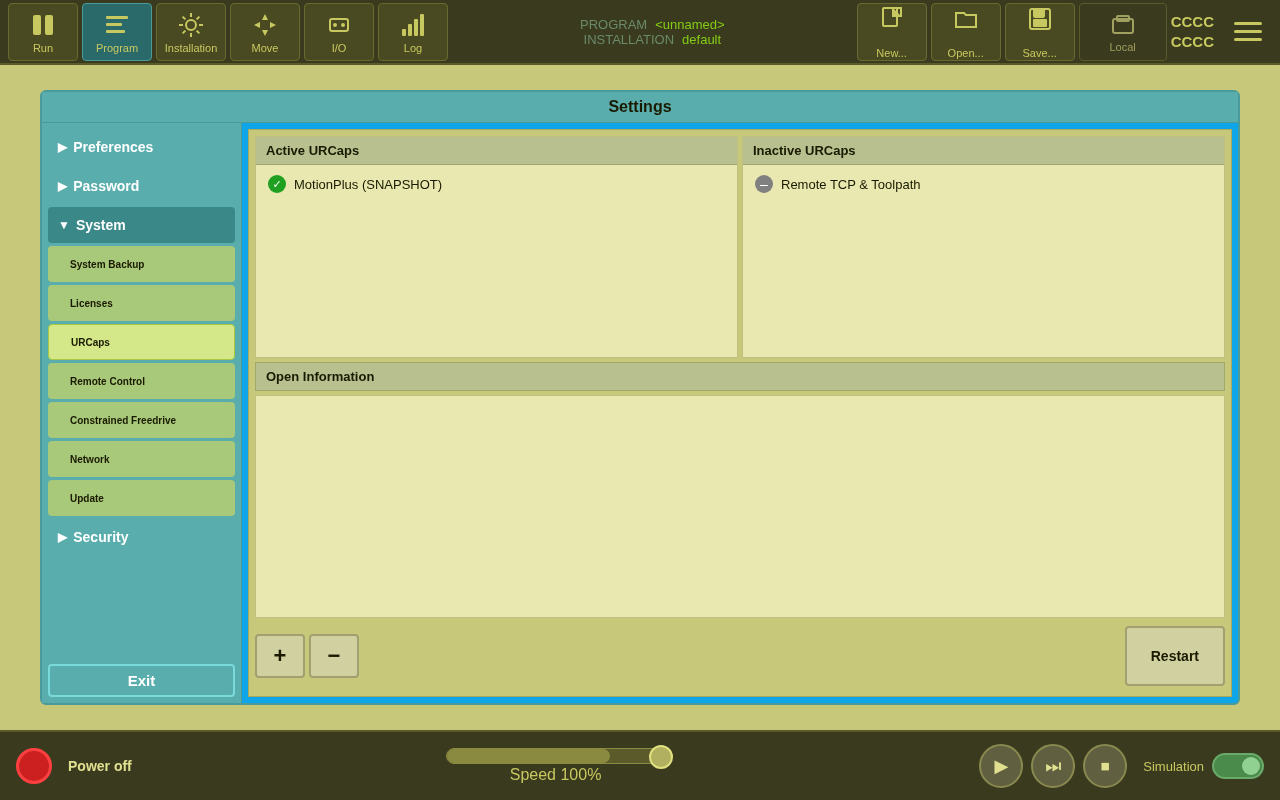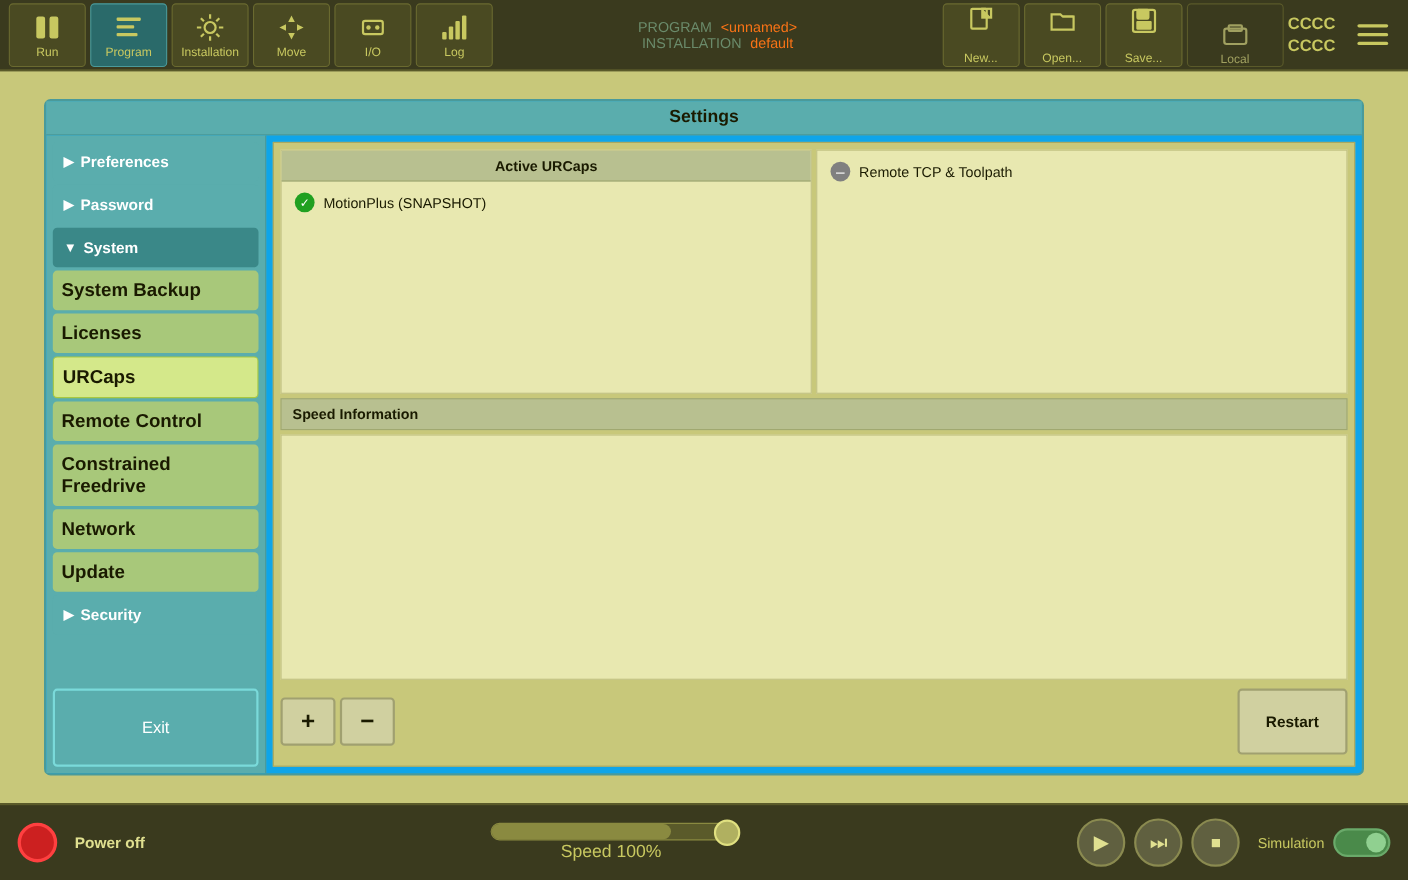--- a/index.html
+++ b/index.html
@@ -59,21 +59,21 @@
       flex: 1;
       color: #8a8a50;
       font-size: 12px;
     }
     .center-info .prog-line {
       display: flex;
       gap: 8px;
       font-size: 13px;
     }
     .center-info .prog-label { color: #6a8a6a; }
-    .center-info .prog-value { color: #f97316; }
+    .center-info .prog-value { color: #84cc16; }
     .right-btns {
       display: flex;
       gap: 4px;
       align-items: center;
     }
     .top-right-btn {
       display: flex;
       flex-direction: column;
       align-items: center;
       justify-content: center;
@@ -84,21 +84,21 @@
       border-radius: 4px;
       cursor: pointer;
       color: #c8c860;
       font-size: 11px;
       gap: 14px;
     }
     .local-btn {
       display: flex;
       flex-direction: column;
       align-items: center;
-      justify-content: flex-end;
+      justify-content: center;
       width: 88px;
       height: 58px;
       background: #3a3a1e;
       border: 1px solid #5a5a2a;
       border-radius: 4px;
       color: #a0a060;
       font-size: 11px;
       gap: 2px;
     }
     .cc-display {
@@ -193,44 +193,44 @@
     }
     .sidebar-sub {
       display: flex;
       flex-direction: column;
       gap: 3px;
       padding-left: 0px;
     }
     .sidebar-sub-item {
       display: flex;
       align-items: center;
-      padding: 8px 8px;
-      border-radius: 4px;
-      cursor: pointer;
-      font-size: 17px;
+      padding: 8px 22px;
+      border-radius: 4px;
+      cursor: pointer;
+      font-size: 10px;
       font-weight: bold;
       color: #1a1a00;
       background: #a8c87a;
       min-height: 36px;
     }
     .sidebar-sub-item.active {
       background: #d4e88a;
       border: 1px solid #a8c840;
       text-align: center;
     }
     .sidebar-exit-btn {
       margin-top: auto;
       background: #5aadad;
       color: #ffffff;
       border: 2px solid #7adada;
       border-radius: 4px;
-      padding: 25px;
+      padding: 6px;
       text-align: center;
       font-size: 15px;
-      font-weight: normal;
+      font-weight: bold;
       cursor: pointer;
     }
     .urcaps-box {
       flex: 1;
       background: #e8e8b0;
       border: 1px solid #c0c080;
       display: flex;
       flex-direction: column;
     }
     .urcaps-header {
@@ -587,43 +587,44 @@
         <div class="sidebar-item">
           <span class="sidebar-chevron">▶</span>
           <span>Security</span>
         </div>
 
         <div class="sidebar-exit-btn">Exit</div>
       </div>
 
       <div style="flex:1; display:flex; flex-direction:column; padding:6px; gap:4px; background:#c8c87a; margin:6px; border:1px solid #a8a860;">
 
-        <div style="display:flex; gap:4px; flex:1;text-align:center;">
+        <div style="display:flex; gap:4px; flex:1;">
 
           <div class="urcaps-box">
             <div class="urcaps-header">Active URCaps</div>
             <div class="urcaps-body">
               <div class="urcap-item">
                 <div class="urcap-check">✓</div>
                 <span>MotionPlus (SNAPSHOT)</span>
               </div>
             </div>
           </div>
 
           <div class="urcaps-box">
+            <div class="urcaps-header">Inactive URCaps</div>
             <div class="urcaps-body">
               <div class="urcap-item">
                 <div class="urcap-dash">–</div>
                 <span>Remote TCP &amp; Toolpath</span>
               </div>
             </div>
           </div>
         </div>
 
-        <div style="background:#b8c090; border:1px solid #a0a870; padding:6px 10px; font-size:13px; font-weight:bold; color:#1a1a00;">Speed Information</div>
+        <div style="background:#b8c090; border:1px solid #a0a870; padding:6px 10px; font-size:13px; font-weight:bold; color:#1a1a00;">Open Information</div>
         <div style="flex:1; background:#e8e8b0; border:1px solid #c0c080; min-height:220px;"></div>
 
         <div class="action-bar">
           <div class="action-btn">+</div>
           <div class="action-btn">−</div>
           <button class="restart-btn">Restart</button>
         </div>
       </div>
     </div>
   </div>

